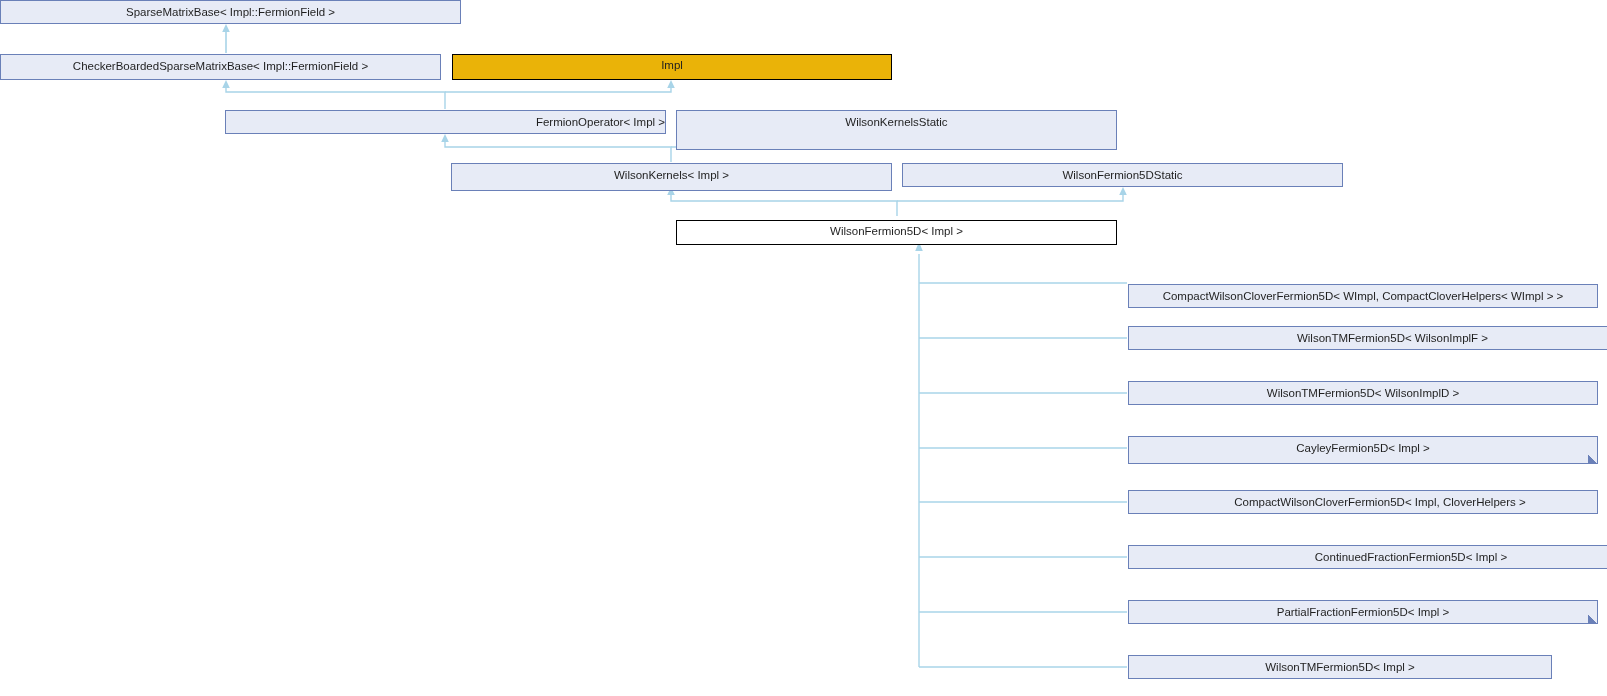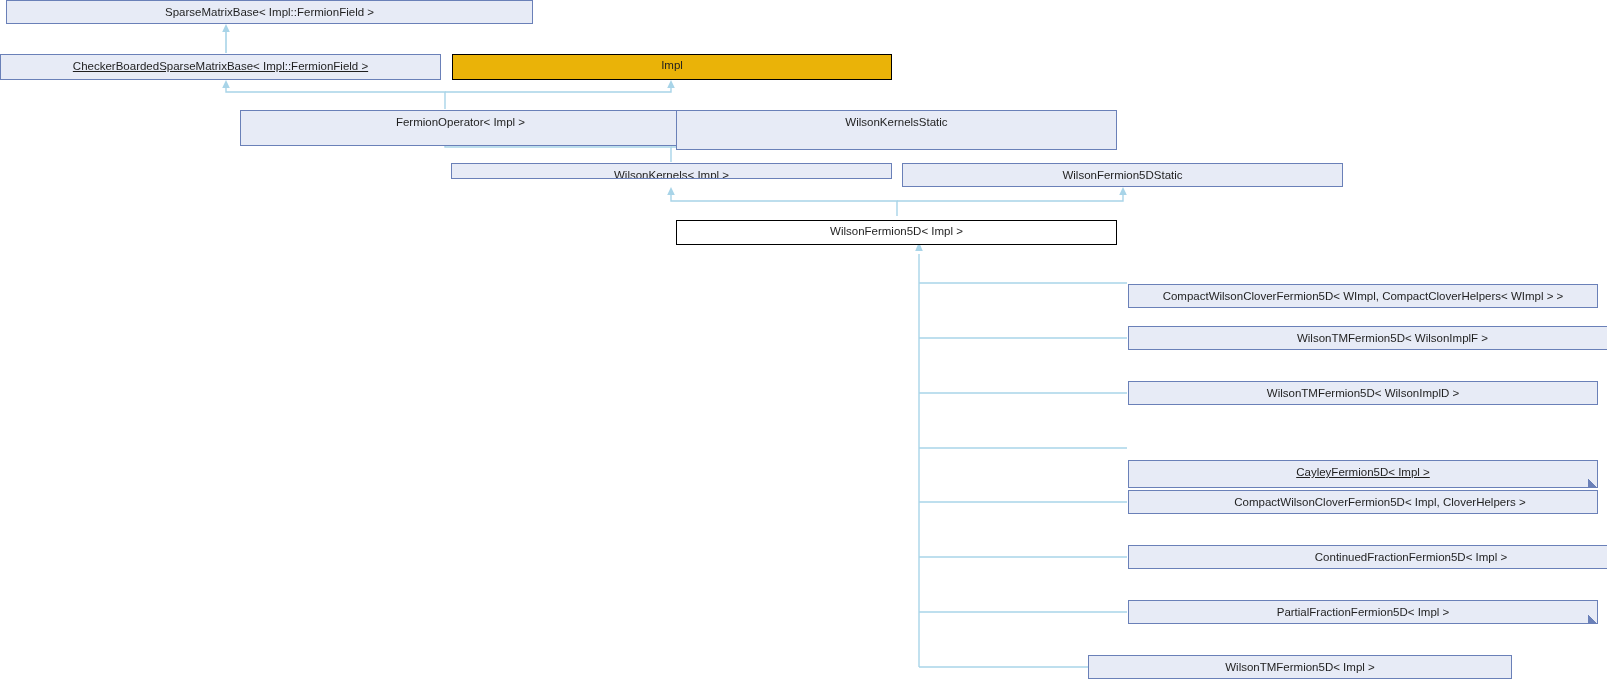--- a/index.html
+++ b/index.html
@@ -104,66 +104,66 @@
       <path d="M 919,393 L 1127,393" stroke="#a8d4e8" stroke-width="1.4" fill="none"></path>
       <path d="M 919,448 L 1127,448" stroke="#a8d4e8" stroke-width="1.4" fill="none"></path>
       <path d="M 919,502 L 1127,502" stroke="#a8d4e8" stroke-width="1.4" fill="none"></path>
       <path d="M 919,557 L 1127,557" stroke="#a8d4e8" stroke-width="1.4" fill="none"></path>
       <path d="M 919,612 L 1127,612" stroke="#a8d4e8" stroke-width="1.4" fill="none"></path>
       <path d="M 919,667 L 1127,667" stroke="#a8d4e8" stroke-width="1.4" fill="none"></path>
     </g>
   </svg>
 
   <div id="node-layer">
-      <div class="node" style="left: 6px; top: 0px; width: 527px; height: 24px;">
+      <div class="node" style="left: 0px; top: 0px; width: 461px; height: 24px;">
         <span class="label">SparseMatrixBase&lt; Impl::FermionField &gt;</span>
       </div>
-      <div class="node" style="left: 0px; top: 54px; width: 441px; height: 26px; text-decoration: underline;">
+      <div class="node" style="left: 0px; top: 54px; width: 441px; height: 26px;">
         <span class="label">CheckerBoardedSparseMatrixBase&lt; Impl::FermionField &gt;</span>
       </div>
       <div class="node impl-node" style="left: 452px; top: 54px; width: 440px; height: 26px;">
         <span class="label">Impl</span>
       </div>
-      <div class="node" style="left: 240px; top: 110px; width: 441px; height: 36px;">
+      <div class="node" style="left: 225px; top: 110px; width: 441px; height: 24px; text-align: right;">
         <span class="label">FermionOperator&lt; Impl &gt;</span>
       </div>
       <div class="node" style="left: 676px; top: 110px; width: 441px; height: 40px;">
         <span class="label">WilsonKernelsStatic</span>
       </div>
-      <div class="node" style="left: 451px; top: 163px; width: 441px; height: 16px;">
+      <div class="node" style="left: 451px; top: 163px; width: 441px; height: 28px;">
         <span class="label">WilsonKernels&lt; Impl &gt;</span>
       </div>
       <div class="node" style="left: 902px; top: 163px; width: 441px; height: 24px;">
         <span class="label">WilsonFermion5DStatic</span>
       </div>
       <div class="node current-node" style="left: 676px; top: 220px; width: 441px; height: 25px;">
         <span class="label">WilsonFermion5D&lt; Impl &gt;</span>
       </div>
       <div class="node" style="left: 1128px; top: 284px; width: 470px; height: 24px;">
         <span class="label">CompactWilsonCloverFermion5D&lt; WImpl, CompactCloverHelpers&lt; WImpl &gt; &gt;</span>
       </div>
       <div class="node" style="left: 1128px; top: 326px; width: 522px; height: 24px; padding-left: 7px;">
         <span class="label">WilsonTMFermion5D&lt; WilsonImplF &gt;</span>
       </div>
       <div class="node" style="left: 1128px; top: 381px; width: 470px; height: 24px;">
         <span class="label">WilsonTMFermion5D&lt; WilsonImplD &gt;</span>
       </div>
-      <div class="node" style="left: 1128px; top: 460px; width: 470px; height: 28px; text-decoration: underline;">
+      <div class="node" style="left: 1128px; top: 436px; width: 470px; height: 28px;">
         <span class="label">CayleyFermion5D&lt; Impl &gt;</span>
         <span class="fold"></span>
       </div>
       <div class="node" style="left: 1128px; top: 490px; width: 470px; height: 24px; padding-left: 34px;">
         <span class="label">CompactWilsonCloverFermion5D&lt; Impl, CloverHelpers &gt;</span>
       </div>
       <div class="node" style="left: 1128px; top: 545px; width: 566px; height: 24px;">
         <span class="label">ContinuedFractionFermion5D&lt; Impl &gt;</span>
         <span class="fold"></span>
       </div>
       <div class="node" style="left: 1128px; top: 600px; width: 470px; height: 24px;">
         <span class="label">PartialFractionFermion5D&lt; Impl &gt;</span>
         <span class="fold"></span>
       </div>
-      <div class="node" style="left: 1088px; top: 655px; width: 424px; height: 24px;">
+      <div class="node" style="left: 1128px; top: 655px; width: 424px; height: 24px;">
         <span class="label">WilsonTMFermion5D&lt; Impl &gt;</span>
       </div>
     </div>
 
 </div>
 
 </body></html>

